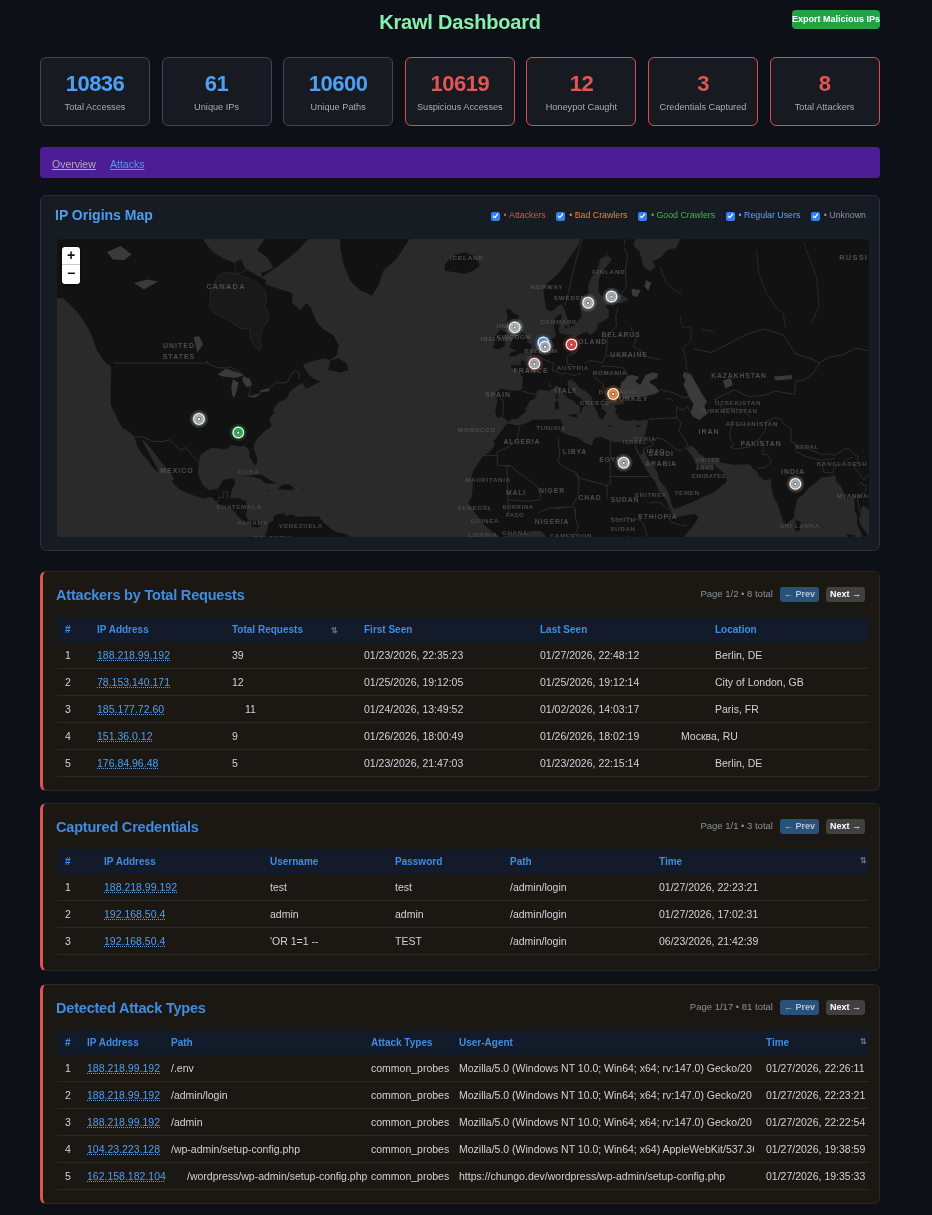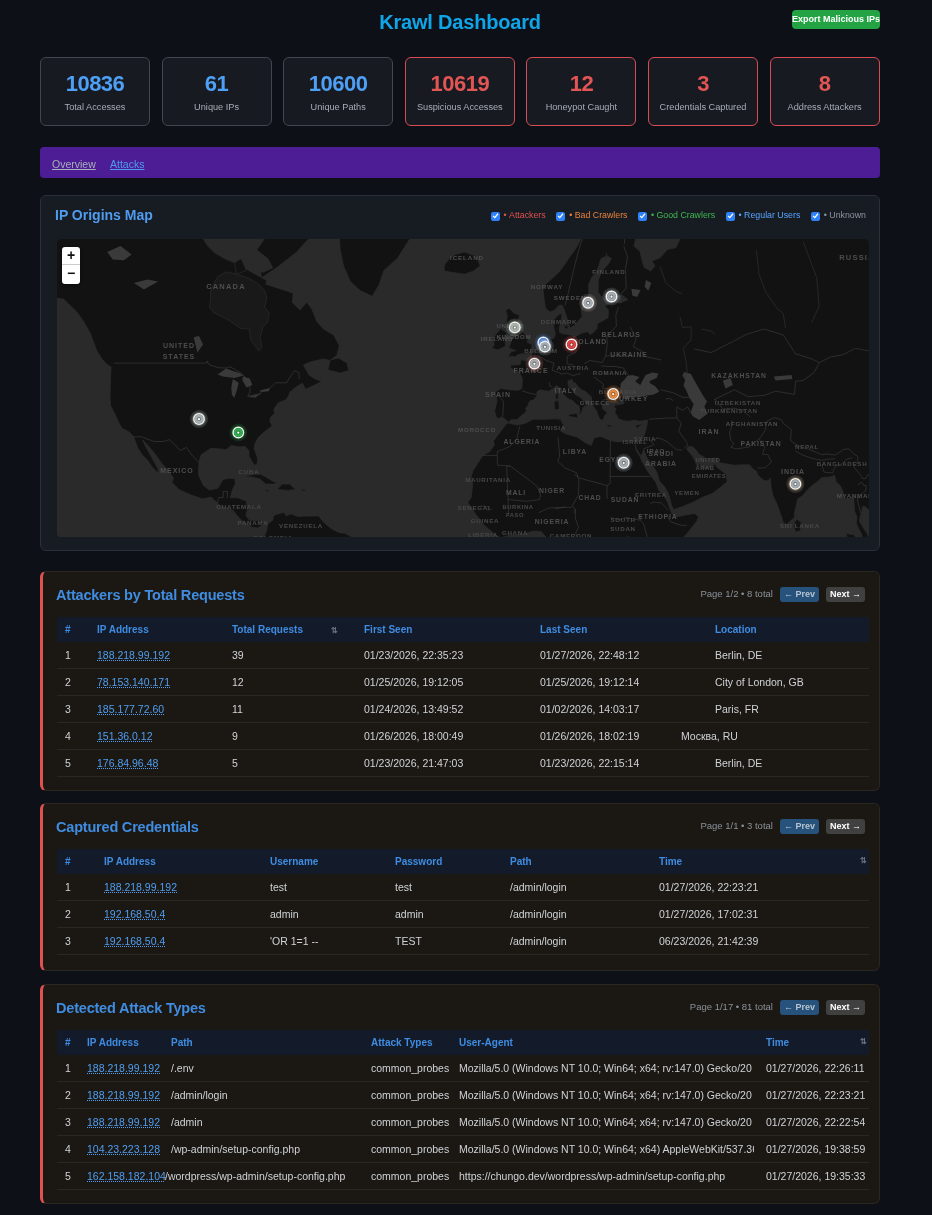--- a/index.html
+++ b/index.html
@@ -1,16 +1,16 @@
 <!DOCTYPE html>
 <html><head><meta charset="utf-8">
 <style>
 * { margin:0; padding:0; box-sizing:border-box; }
 html,body { width:932px; height:1215px; background:#0d1016; font-family:"Liberation Sans",sans-serif; overflow:hidden; position:relative; }
-h1 { position:absolute; top:11px; left:0; width:920px; text-align:center; font-size:20px; letter-spacing:-0.2px; color:#0ea5e9; }
+h1 { position:absolute; top:11px; left:0; width:920px; text-align:center; font-size:20px; letter-spacing:-0.2px; color:#86efac; }
 .export { position:absolute; top:10px; left:792px; width:88px; height:19px; background:#23a344; border-radius:4px; color:#fff; font-size:9px; font-weight:bold; text-align:center; line-height:19px; white-space:nowrap; }
 .scard { position:absolute; top:57px; width:110px; height:69px; background:#171a20; border:1px solid; border-radius:6px; text-align:center; }
 .snum { margin-top:13px; font-size:22px; font-weight:bold; letter-spacing:-0.5px; }
 .slab { margin-top:5px; font-size:9.2px; color:#a6adb5; }
 .tabs { position:absolute; top:147px; left:40px; width:840px; height:31px; background:#4c1d95; border-radius:4px; }
 .tabs a { position:absolute; top:11px; font-size:10.5px; text-decoration:underline; }
 .mapcard { position:absolute; top:195px; left:40px; width:840px; height:356px; background:#171b22; border:1px solid #2a2f3a; border-radius:6px; }
 .mtitle { position:absolute; top:11px; left:14px; font-size:14px; font-weight:bold; color:#4e9cf0; }
 .legend { position:absolute; top:14px; right:13px; font-size:8.8px; white-space:nowrap; }
 .litem { margin-left:8px; }
@@ -58,21 +58,21 @@
 <div class="scard" style="left:526.4px;border-color:#d94c55">
 <div class="snum" style="color:#e25555">12</div>
 <div class="slab">Honeypot Caught</div>
   </div>
 <div class="scard" style="left:648.0px;border-color:#d94c55">
 <div class="snum" style="color:#e25555">3</div>
 <div class="slab">Credentials Captured</div>
   </div>
 <div class="scard" style="left:769.6px;border-color:#d94c55">
 <div class="snum" style="color:#e25555">8</div>
-<div class="slab">Address Attackers</div>
+<div class="slab">Total Attackers</div>
   </div>
 <div class="tabs">
 <a style="left:12px;color:#a8b0b8">Overview</a>
 <a style="left:70px;color:#4e9cf0">Attacks</a>
 </div>
 <div class="mapcard">
 <div class="mtitle">IP Origins Map</div>
 <div class="legend">
 <span class="litem"><span class="cb"><svg width="7" height="7" viewBox="0 0 10 10">
             <path d="M1.5 5.5 L4 8 L8.5 2.5" stroke="#fff" stroke-width="1.8" fill="none"></path>
@@ -378,21 +378,21 @@
         <div class="td c" style="left:8px">2</div>
         <div class="td " style="left:40px"><a class="lk">78.153.140.171</a></div>
         <div class="td " style="left:175px">12</div>
         <div class="td " style="left:307px">01/25/2026, 19:12:05</div>
         <div class="td " style="left:483px">01/25/2026, 19:12:14</div>
         <div class="td " style="left:658px">City of London, GB</div>
       </div>
       <div class="tr" style="top:79.3px">
         <div class="td c" style="left:8px">3</div>
         <div class="td " style="left:40px"><a class="lk">185.177.72.60</a></div>
-        <div class="td " style="left:175px">11</div>
+        <div class="td " style="left:188px">11</div>
         <div class="td " style="left:307px">01/24/2026, 13:49:52</div>
         <div class="td " style="left:483px">01/02/2026, 14:03:17</div>
         <div class="td " style="left:658px">Paris, FR</div>
       </div>
       <div class="tr" style="top:106.4px">
         <div class="td c" style="left:8px">4</div>
         <div class="td " style="left:40px"><a class="lk">151.36.0.12</a></div>
         <div class="td " style="left:175px">9</div>
         <div class="td " style="left:307px">01/26/2026, 18:00:49</div>
         <div class="td " style="left:483px">01/26/2026, 18:02:19</div>
@@ -488,18 +488,18 @@
         <div class="td c" style="left:8px">4</div>
         <div class="td " style="left:30px"><a class="lk">104.23.223.128</a></div>
         <div class="td " style="left:114px">/wp-admin/setup-config.php</div>
         <div class="td " style="left:314px">common_probes</div>
         <div class="td ua" style="left:402px">Mozilla/5.0 (Windows NT 10.0; Win64; x64) AppleWebKit/537.36</div>
         <div class="td " style="left:709px">01/27/2026, 19:38:59</div>
       </div>
       <div class="tr" style="top:133.6px">
         <div class="td c" style="left:8px">5</div>
         <div class="td " style="left:30px"><a class="lk">162.158.182.104</a></div>
-        <div class="td pathc" style="left:108px">/wordpress/wp-admin/setup-config.php</div>
+        <div class="td pathc" style="left:130px">/wordpress/wp-admin/setup-config.php</div>
         <div class="td " style="left:314px">common_probes</div>
         <div class="td ua" style="left:402px">https://chungo.dev/wordpress/wp-admin/setup-config.php</div>
         <div class="td " style="left:709px">01/27/2026, 19:35:33</div>
       </div>
 </div>
   </div>
 </body></html>

